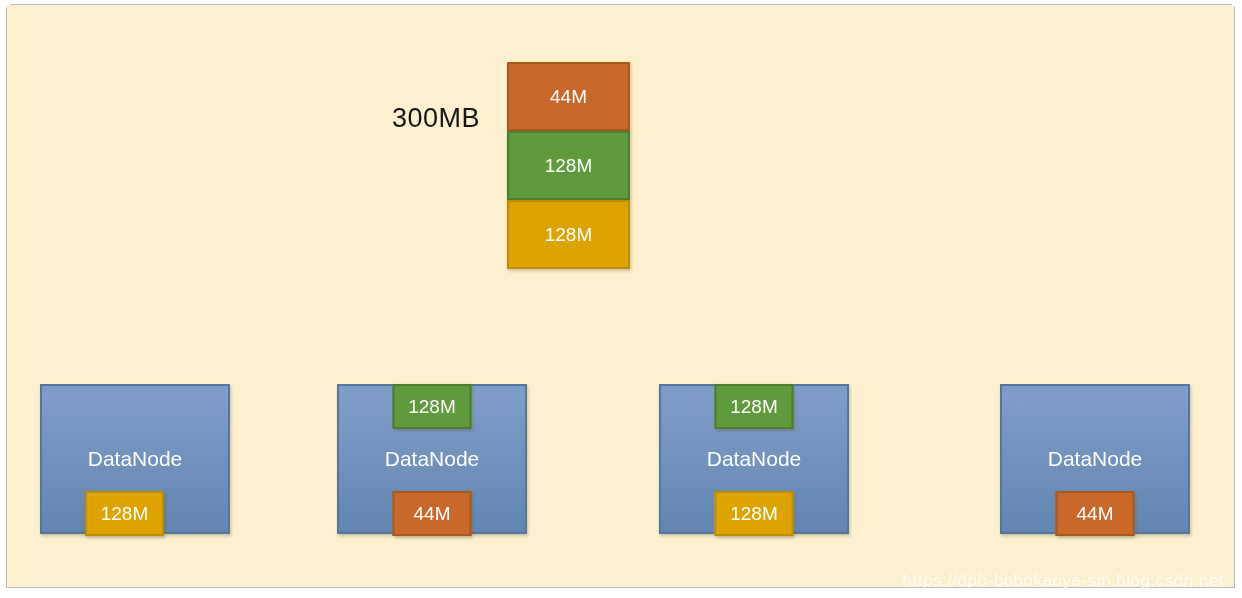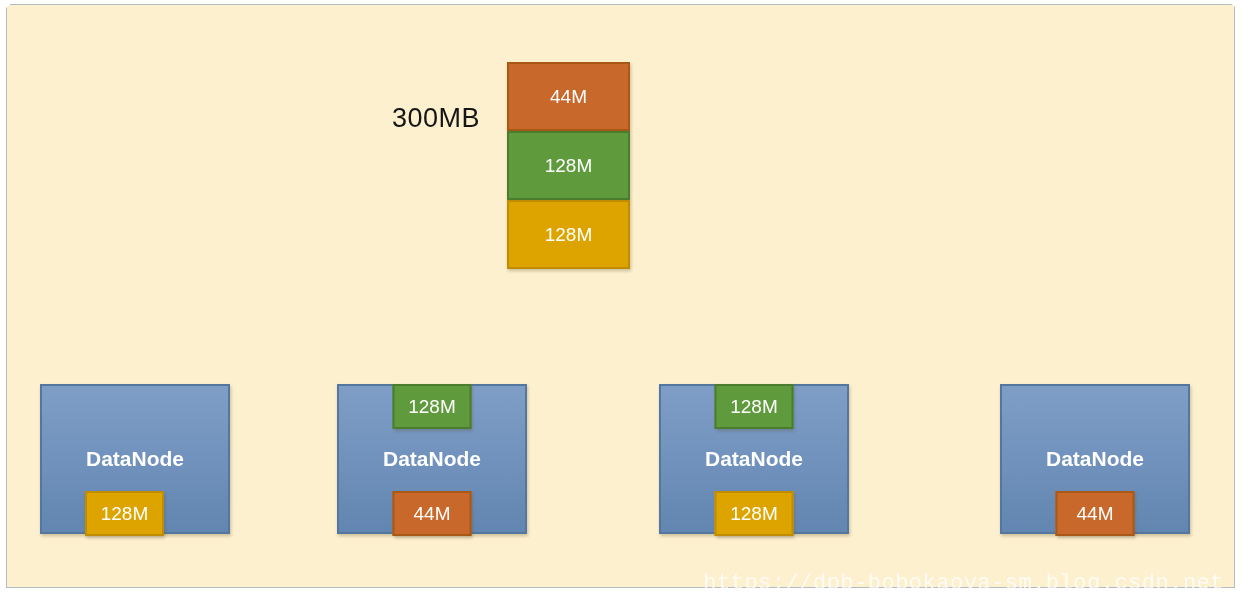--- a/index.html
+++ b/index.html
@@ -73,40 +73,38 @@
   .dn-3 { left: 652px; }
   .dn-4 { left: 993px; }
   .dn-label {
     position: absolute;
     left: 0;
     top: 61px;
     width: 100%;
     text-align: center;
     color: #ffffff;
     font-size: 21px;
-    font-weight: bold;
   }
   .replica {
     position: absolute;
     width: 79px;
     height: 45px;
     font-size: 19px;
   }
   .replica.top-pos    { top: -2px;  left: 50%; transform: translateX(-50%); }
   .replica.bottom-pos { top: 105px; left: 50%; transform: translateX(-50%); }
   .replica.bottom-left { top: 105px; left: 43px; transform: none; }
   
   .watermark {
     position: absolute;
     right: 10px;
     top: 566px;
-    font-size: 22px;
+    font-size: 17px;
     color: rgba(255, 255, 255, 0.80);
     letter-spacing: 0.5px;
-    font-family: Liberation Mono, monospace;
   }
 </style>
 </head>
 <body>
 
 <div class="canvas">
   <div class="panel">
 
     <div class="file-label">300MB</div>
 

